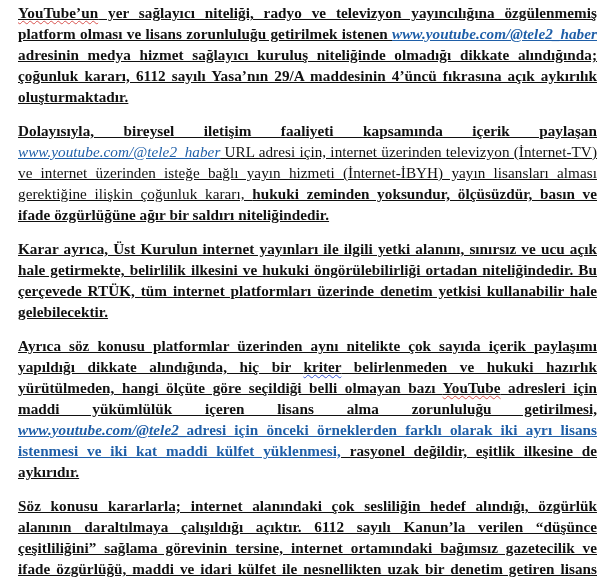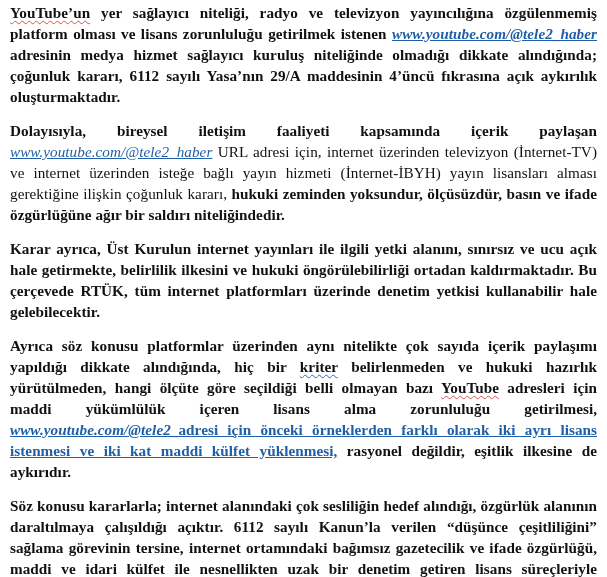--- a/index.html
+++ b/index.html
@@ -13,26 +13,27 @@
       overflow: hidden;
       font-family: "Liberation Serif", "DejaVu Serif", serif;
       color: #111111;
     }
     .page {
       padding: 2px 10px 0 10px;
       box-sizing: border-box;
       width: 607px;
     }
     p.para {
-      margin: 0 0 13px 0;
+      margin: 0 0 13px 8px;
       font-size: 15.2px;
       line-height: 21px;
       text-align: justify;
       text-align-last: left;
       letter-spacing: 0.05px;
+      text-decoration: underline;
     }
     .b { font-weight: bold; }
     .n { font-weight: normal; }
     a.link {
       color: #1f5fa8;
       text-decoration: underline;
       text-decoration-color: #1f5fa8;
     }
     a.link .it { font-style: italic; }
     .spell {
@@ -53,21 +54,21 @@
 
   <p class="para b">
     <span class="spell">YouTube’un</span><span> yer sağlayıcı niteliği, radyo ve televizyon yayıncılığına özgülenmemiş platform olması ve lisans zorunluluğu getirilmek istenen </span><a class="link"><span class="it">www.youtube.com/@tele2_haber</span></a><span> adresinin medya hizmet sağlayıcı kuruluş niteliğinde olmadığı dikkate alındığında; çoğunluk kararı, 6112 sayılı Yasa’nın 29/A maddesinin 4’üncü fıkrasına açık aykırılık oluşturmaktadır.</span>
   </p>
 
   <p class="para">
     <span class="b" style="display:block;text-align:justify;text-align-last:justify;">Dolayısıyla, bireysel iletişim faaliyeti kapsamında içerik paylaşan</span><a class="link n"><span class="it">www.youtube.com/@tele2_haber</span></a><span class="n"> URL adresi için, internet üzerinden televizyon (İnternet-TV) ve internet üzerinden isteğe bağlı yayın hizmeti (İnternet-İBYH) yayın lisansları alması gerektiğine ilişkin çoğunluk kararı, </span><span class="b">hukuki zeminden yoksundur, ölçüsüzdür, basın ve ifade özgürlüğüne ağır bir saldırı niteliğindedir.</span>
   </p>
 
   <p class="para b">
-    <span>Karar ayrıca, Üst Kurulun internet yayınları ile ilgili yetki alanını, sınırsız ve ucu açık hale getirmekte, belirlilik ilkesini ve hukuki öngörülebilirliği ortadan kaldırmaktadır.  Bu çerçevede RTÜK, tüm internet platformları üzerinde denetim yetkisi kullanabilir hale gelebilecektir.</span>
+    <span>Karar ayrıca, Üst Kurulun internet yayınları ile ilgili yetki alanını, sınırsız ve ucu açık hale getirmekte, belirlilik ilkesini ve hukuki öngörülebilirliği ortadan niteliğindedir.  Bu çerçevede RTÜK, tüm internet platformları üzerinde denetim yetkisi kullanabilir hale gelebilecektir.</span>
   </p>
 
   <p class="para b">
     <span>Ayrıca söz konusu platformlar üzerinden aynı nitelikte çok sayıda içerik paylaşımı yapıldığı dikkate alındığında, hiç bir </span><span class="spell-blue">kriter</span><span> belirlenmeden ve hukuki hazırlık yürütülmeden, hangi ölçüte göre seçildiği belli olmayan bazı </span><span class="spell">YouTube</span><span> adresleri için maddi yükümlülük içeren lisans alma zorunluluğu getirilmesi, </span><a class="link"><span class="it">www.youtube.com/@tele2</span><span>_adresi için önceki örneklerden farklı olarak iki ayrı lisans istenmesi ve iki kat maddi külfet yüklenmesi,</span></a><span> rasyonel değildir, eşitlik ilkesine de aykırıdır.</span>
   </p>
 
   <p class="para b">
     <span>Söz konusu kararlarla; internet alanındaki çok sesliliğin hedef alındığı, özgürlük alanının daraltılmaya çalışıldığı açıktır. 6112 sayılı Kanun’la verilen “düşünce çeşitliliğini” sağlama görevinin tersine, internet ortamındaki bağımsız gazetecilik ve ifade özgürlüğü, maddi ve idari külfet ile nesnellikten uzak bir denetim getiren lisans süreçleriyle cendereye alınmaktadır.</span>
   </p>
 

